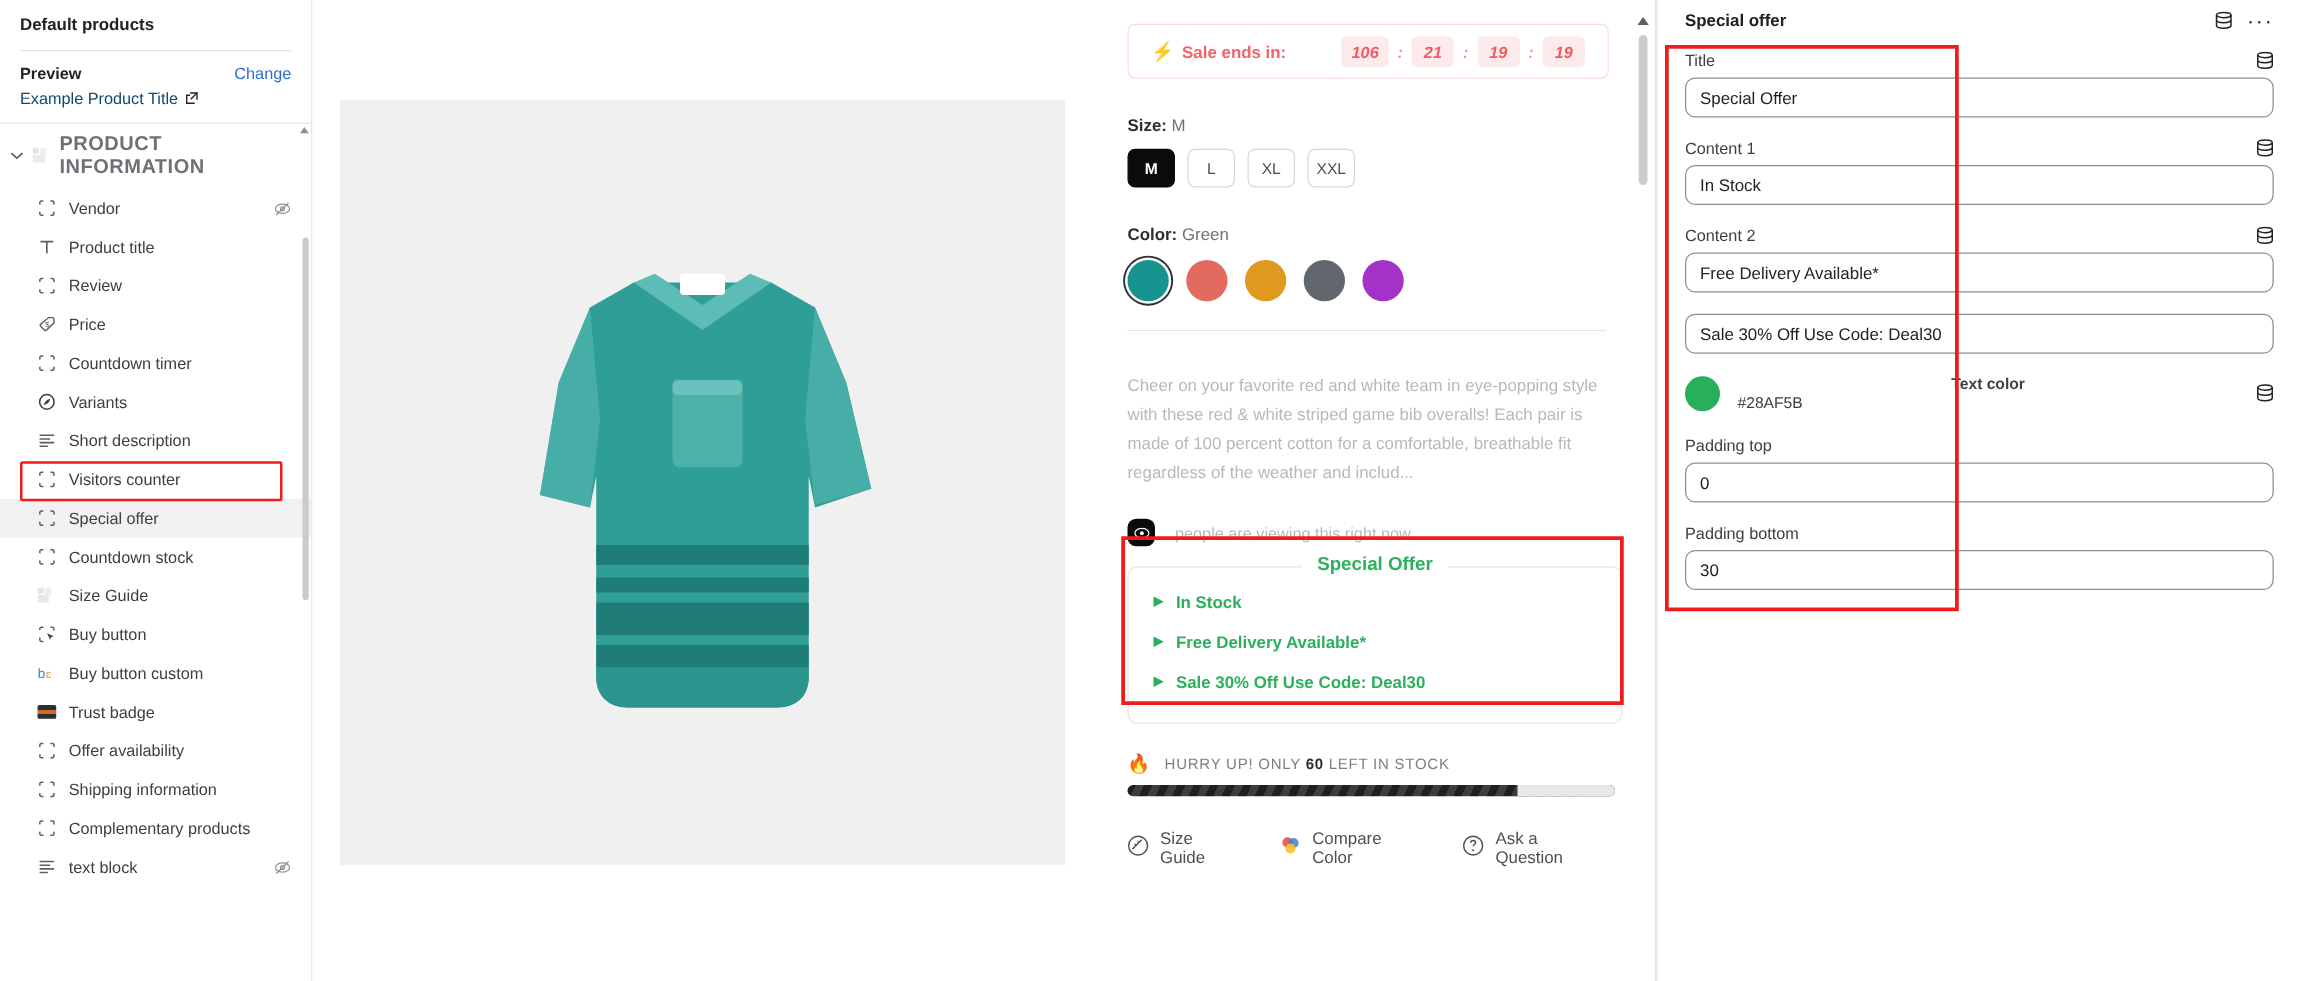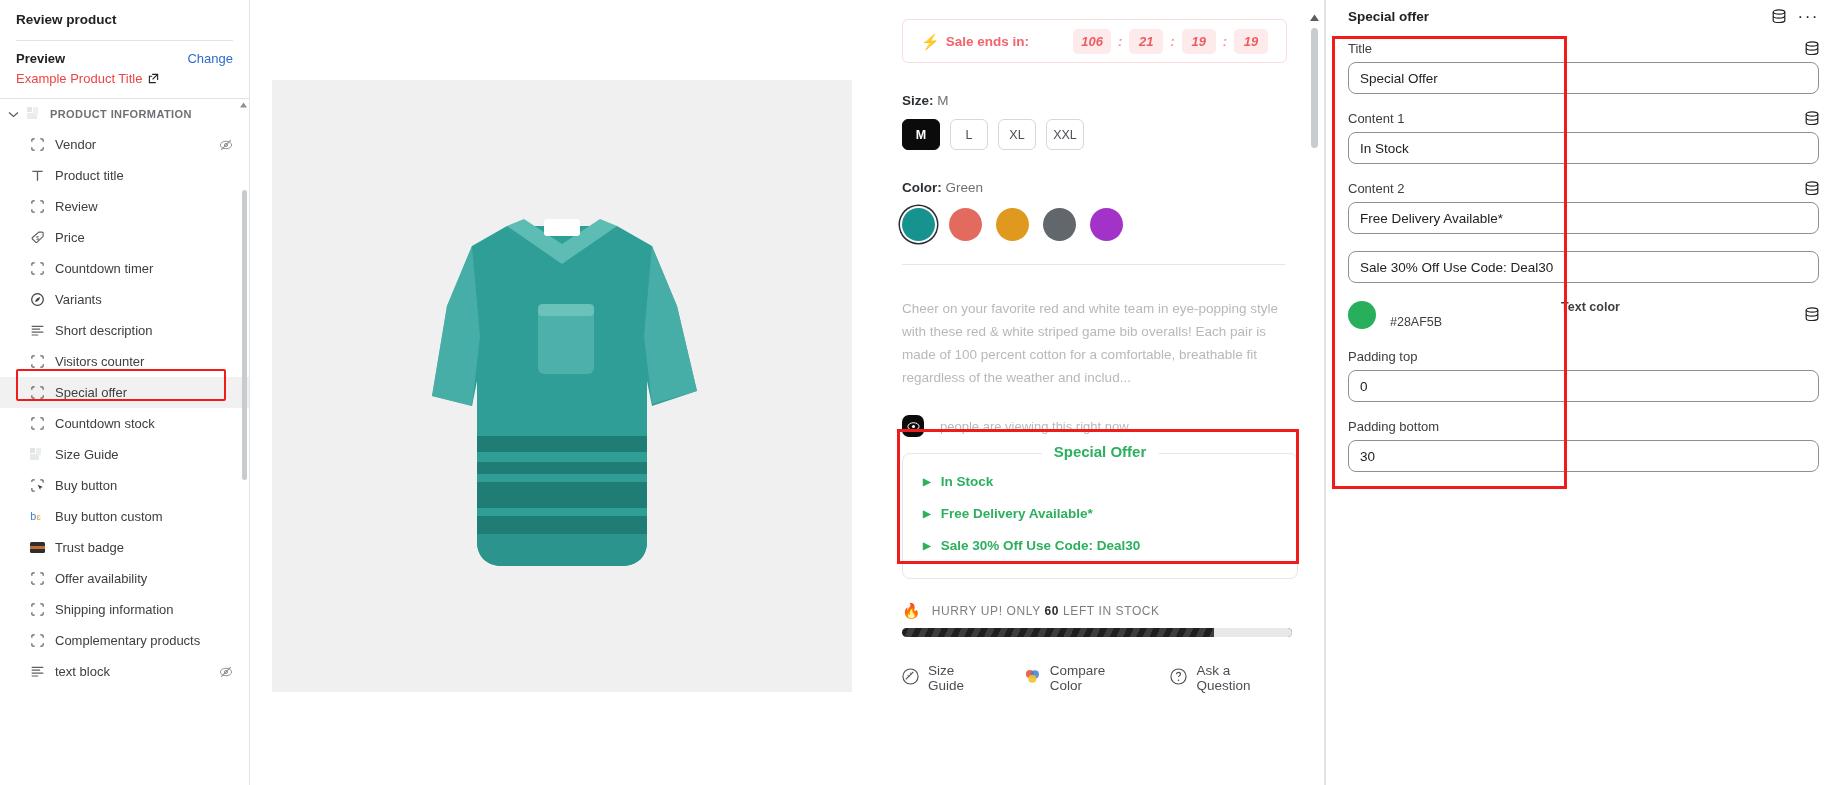--- a/index.html
+++ b/index.html
@@ -21,29 +21,29 @@
   }
   .sb-title {
     font-size: 13.5px; font-weight: bold; color: #202223;
     padding: 12px 16px 13px 16px;
   }
   .sb-divider { height: 1px; background: #e1e3e5; margin: 0 16px; }
   .sb-preview { padding: 10px 16px 12px 16px; }
   .sb-preview-row { display: flex; justify-content: space-between; align-items: baseline; }
   .sb-preview-label { font-size: 13px; font-weight: bold; color: #202223; }
   .sb-change { font-size: 13px; color: #2c6ecb; cursor: pointer; }
-  .sb-preview-sub { font-size: 13px; color: #ef4444; margin-top: 5px; display: flex; align-items: center; gap: 6px; }
+  .sb-preview-sub { font-size: 13px; color: #0c4a6e; margin-top: 5px; display: flex; align-items: center; gap: 6px; }
   .ext-ico { display:inline-block; width: 11px; height: 11px; position: relative; }
   .ext-ico svg { display:block; }
   .sb-section-divider { height: 1px; background: #e1e3e5; }
 
   .sb-group-head {
     display: flex; align-items: center; gap: 7px;
     padding: 8px 16px 8px 8px;
-    font-size: 11px; font-weight: 600; letter-spacing: .4px;
+    font-size: 16px; font-weight: 600; letter-spacing: .4px;
     color: #6d7175; text-transform: uppercase;
   }
   .chev { width: 12px; color: #5c5f62; font-size: 11px; line-height: 1; }
   .ph-ico { width: 16px; height: 14px; opacity: .35;
             background:
               linear-gradient(#b5bcc2,#b5bcc2) 0 0/5px 5px no-repeat,
               linear-gradient(#cdd2d6,#cdd2d6) 6px 0/5px 8px no-repeat,
               linear-gradient(#c3c9ce,#c3c9ce) 0 6px/10px 6px no-repeat;
             border-radius: 1px; }
 
@@ -209,21 +209,21 @@
     position: absolute; left: 1332px; top: 36px; width: 235px; height: 453px;
     border: 3px solid #f01c1c; pointer-events: none; z-index: 30;
   }
 </style>
 </head>
 <body>
 
 <div class="app">
 
   <aside class="sidebar">
-    <div class="sb-title">Review product</div>
+    <div class="sb-title">Default products</div>
     <div class="sb-divider"></div>
 
     <div class="sb-preview">
       <div class="sb-preview-row">
         <span class="sb-preview-label">Preview</span>
         <span class="sb-change">Change</span>
       </div>
       <div class="sb-preview-sub">
         <span>Example Product Title</span>
         <span class="ext-ico">

